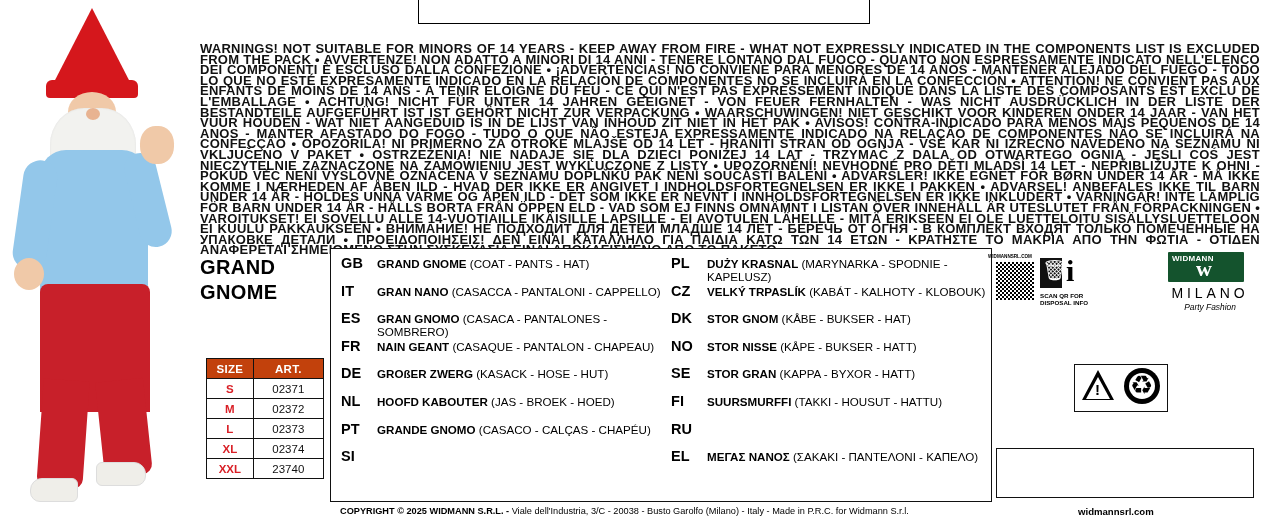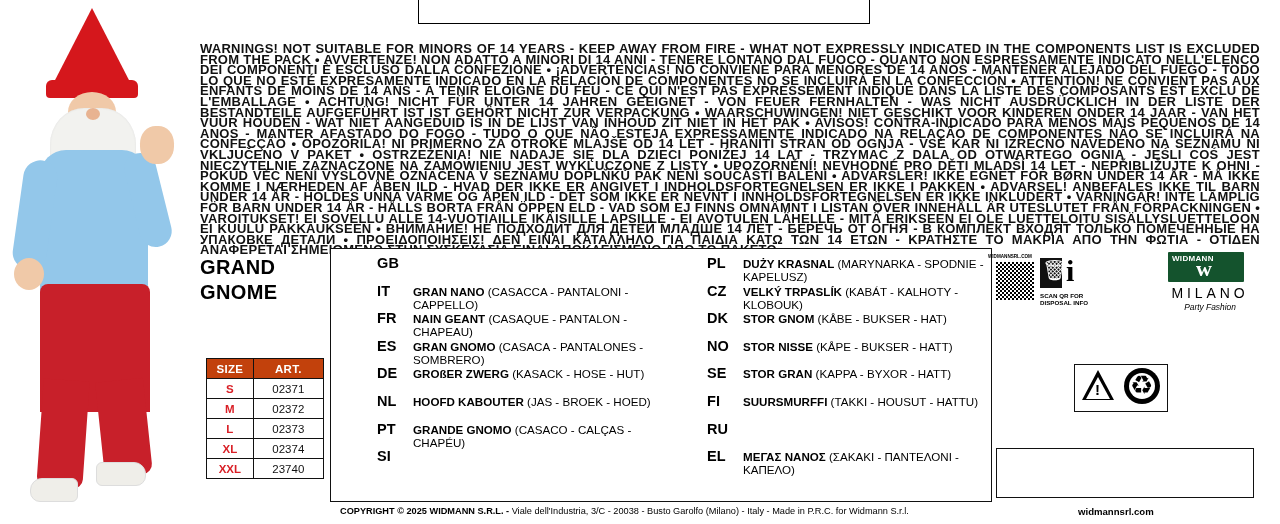--- a/index.html
+++ b/index.html
@@ -118,21 +118,20 @@
   }
   .lang-col.left { left:0px; }
   .lang-col.right { left:330px; }
   .lang-row {
     display:flex; align-items:baseline;
     height:27.6px; padding-left:10px;
   }
   .lang-code {
     font-size:14.5px; font-weight:bold; min-width:36px;
     letter-spacing:0.01em;
-    margin-left:36px;
   }
   .lang-text { font-size:11.6px; }
   .lang-text b { font-weight:bold; }
 
   
   .size-table {
     position:absolute; left:206px; top:358px; width:118px;
     border-collapse:collapse; font-size:11.5px;
   }
   .size-table td, .size-table th {
@@ -274,32 +273,33 @@
 
   <div class="prod-name">
     <div>GRAND</div>
     <div>GNOME</div>
   </div>
 
   <div class="lang-box">
     <div class="lang-col left">
       <div class="lang-row">
         <span class="lang-code">GB</span>
+        <span class="lang-text"><b>GRAND GNOME</b> <span>(COAT - PANTS - HAT)</span></span>
       </div>
       <div class="lang-row">
         <span class="lang-code">IT</span>
         <span class="lang-text"><b>GRAN NANO</b> <span>(CASACCA - PANTALONI - CAPPELLO)</span></span>
       </div>
       <div class="lang-row">
+        <span class="lang-code">ES</span>
+        <span class="lang-text"><b>GRAN GNOMO</b> <span>(CASACA - PANTALONES - SOMBRERO)</span></span>
+      </div>
+      <div class="lang-row">
         <span class="lang-code">FR</span>
         <span class="lang-text"><b>NAIN GEANT</b> <span>(CASAQUE - PANTALON - CHAPEAU)</span></span>
-      </div>
-      <div class="lang-row">
-        <span class="lang-code">ES</span>
-        <span class="lang-text"><b>GRAN GNOMO</b> <span>(CASACA - PANTALONES - SOMBRERO)</span></span>
       </div>
       <div class="lang-row">
         <span class="lang-code">DE</span>
         <span class="lang-text"><b>GROßER ZWERG</b> <span>(KASACK - HOSE - HUT)</span></span>
       </div>
       <div class="lang-row">
         <span class="lang-code">NL</span>
         <span class="lang-text"><b>HOOFD KABOUTER</b> <span>(JAS - BROEK - HOED)</span></span>
       </div>
       <div class="lang-row">

